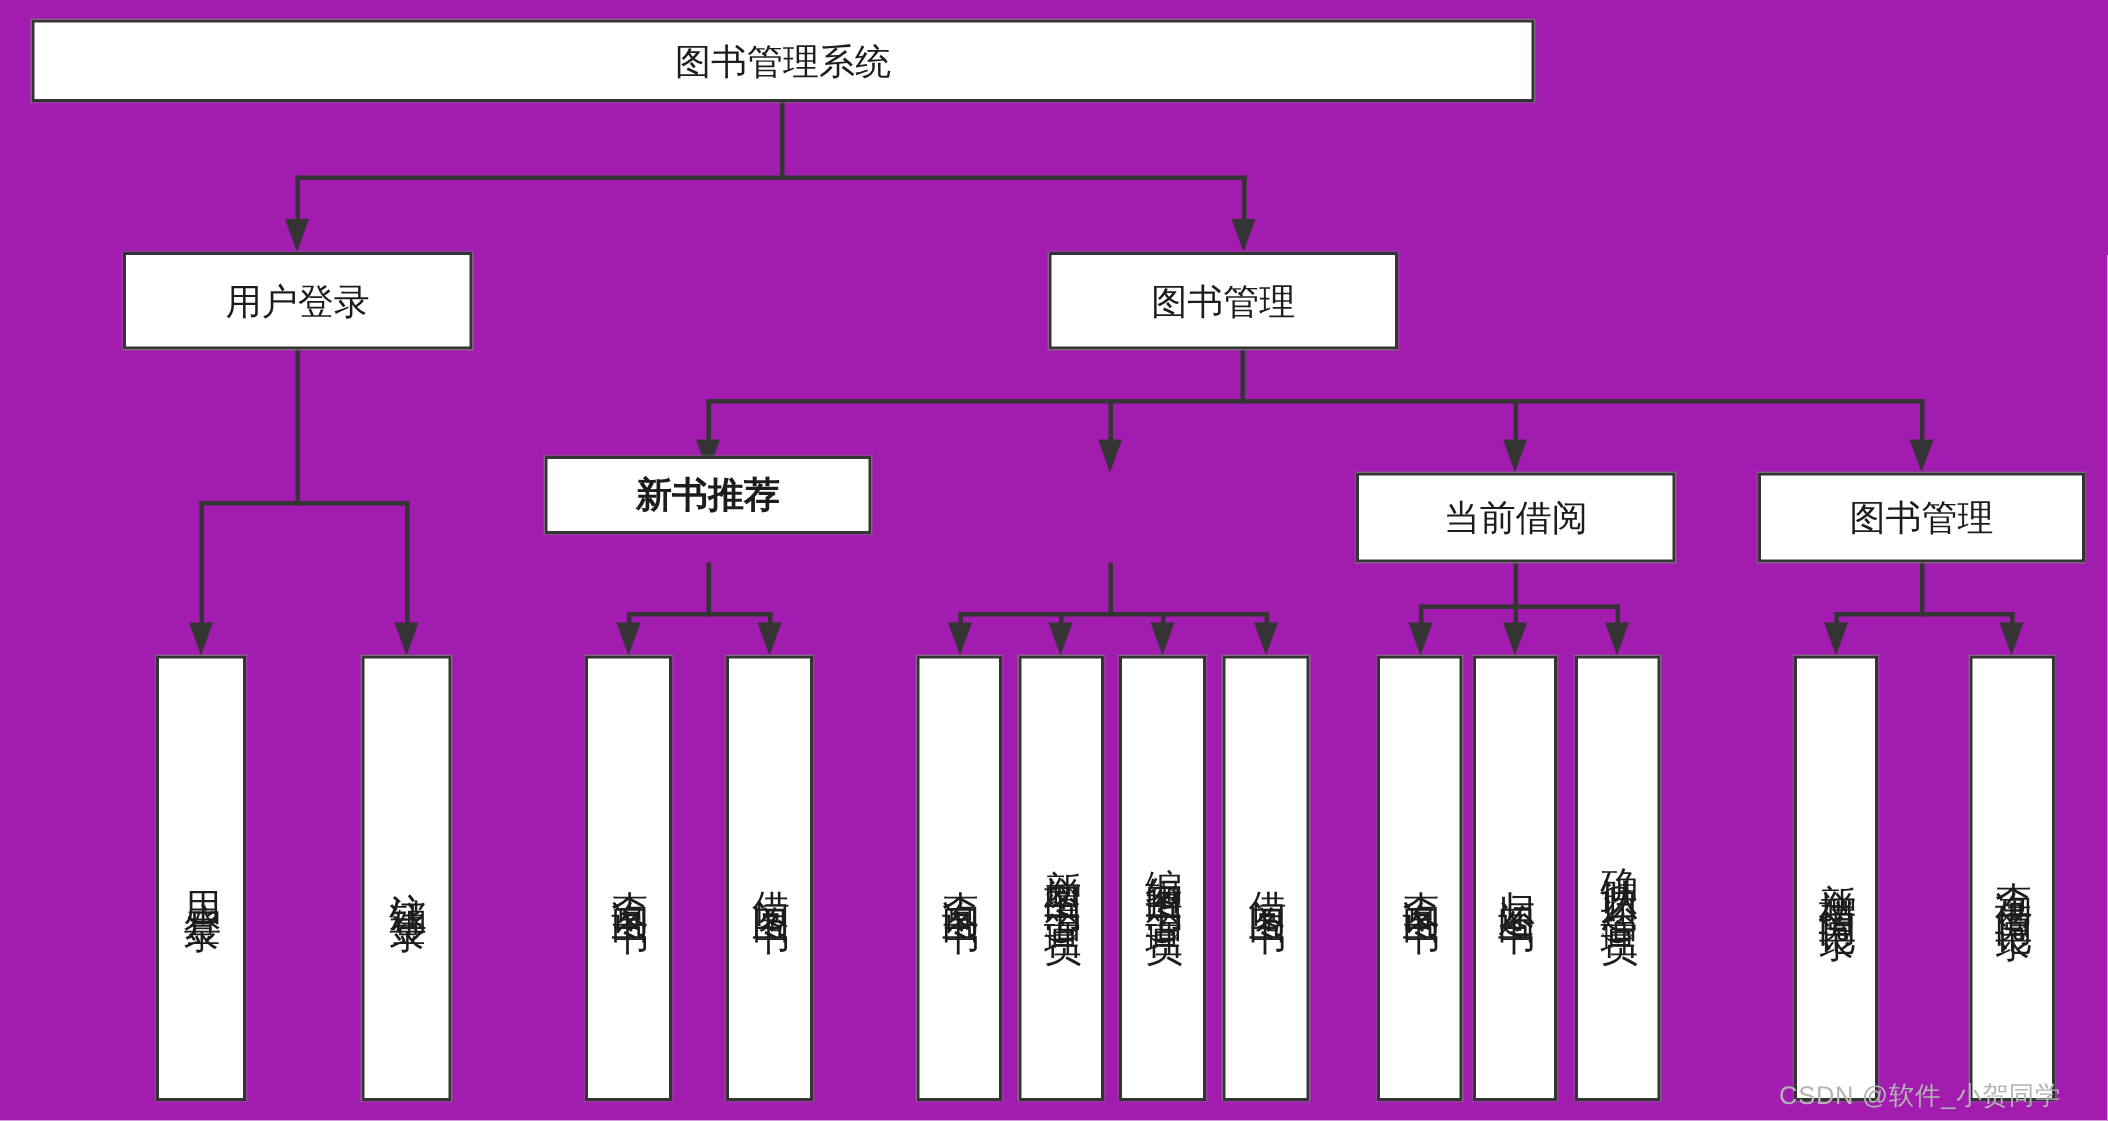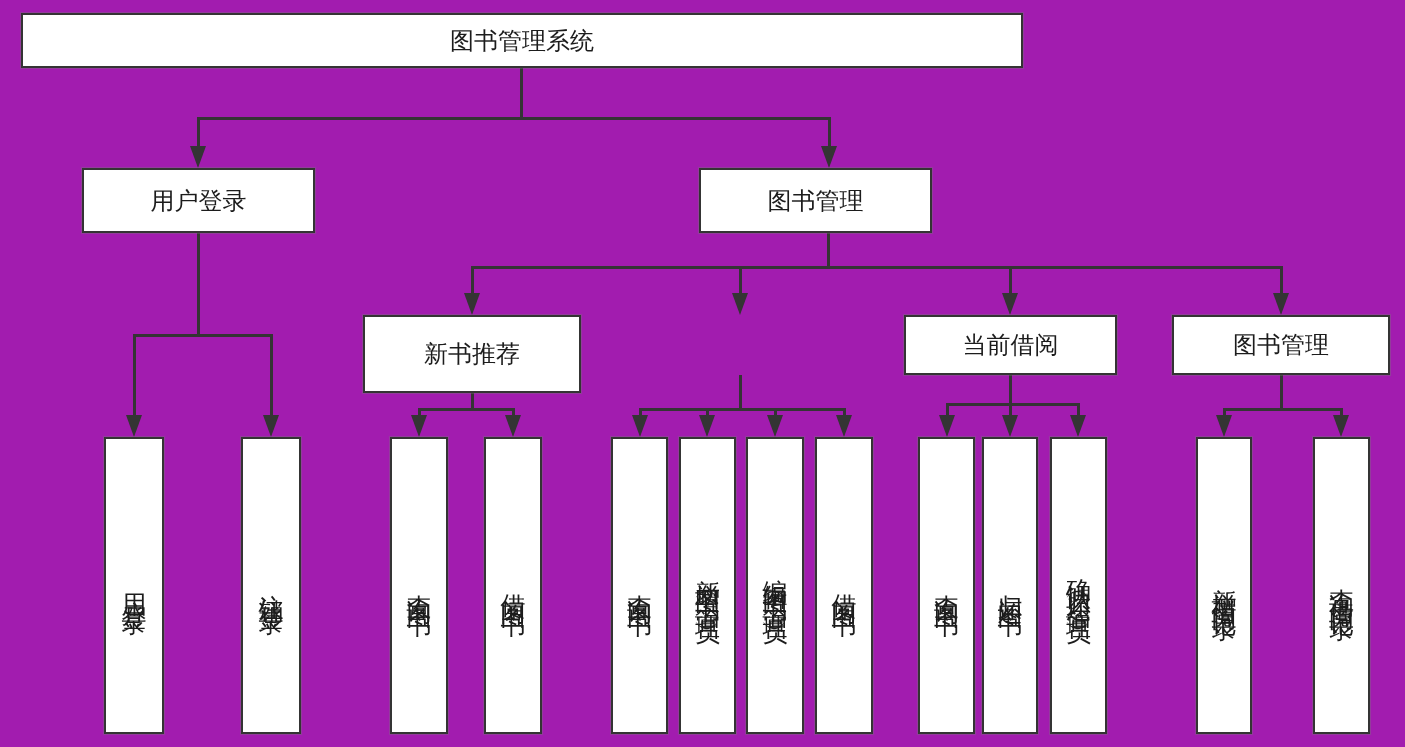--- a/index.html
+++ b/index.html
@@ -92,21 +92,21 @@
   <div class="hline" style="left:471px;top:266px;width:811px;"></div>
   <div class="vline" style="left:471px;top:266px;height:29px;"></div>
   <div class="arrow" style="left:464px;top:293px;"></div>
   <div class="vline" style="left:739px;top:266px;height:29px;"></div>
   <div class="arrow" style="left:732px;top:293px;"></div>
   <div class="vline" style="left:1009px;top:266px;height:29px;"></div>
   <div class="arrow" style="left:1002px;top:293px;"></div>
   <div class="vline" style="left:1280px;top:266px;height:29px;"></div>
   <div class="arrow" style="left:1273px;top:293px;"></div>
 
-  <div class="box" style="left:363px;top:315px;width:218px;height:78px;">
+  <div class="box" style="left:363px;top:304px;width:218px;height:52px;font-weight:bold;">
     <span>新书推荐</span>
   </div>
   <div class="box" style="left:904px;top:315px;width:213px;height:60px;align-items:center;">
     <span>当前借阅</span>
   </div>
   <div class="box" style="left:1172px;top:315px;width:218px;height:60px;">
     <span>图书管理</span>
   </div>
 
   <div class="vline" style="left:471px;top:375px;height:36px;"></div>
@@ -180,14 +180,15 @@
     <span class="vtext">确认归还（管理员）</span>
   </div>
 
   <div class="box vbox" style="left:1196px;top:437px;width:56px;height:297px;">
     <span class="vtext">新增借阅记录</span>
   </div>
   <div class="box vbox" style="left:1313px;top:437px;width:57px;height:297px;">
     <span class="vtext">查询借阅记录</span>
   </div>
 
+  <div class="watermark">CSDN @软件_小贺同学</div>
 
 </div>
 
 </body></html>

